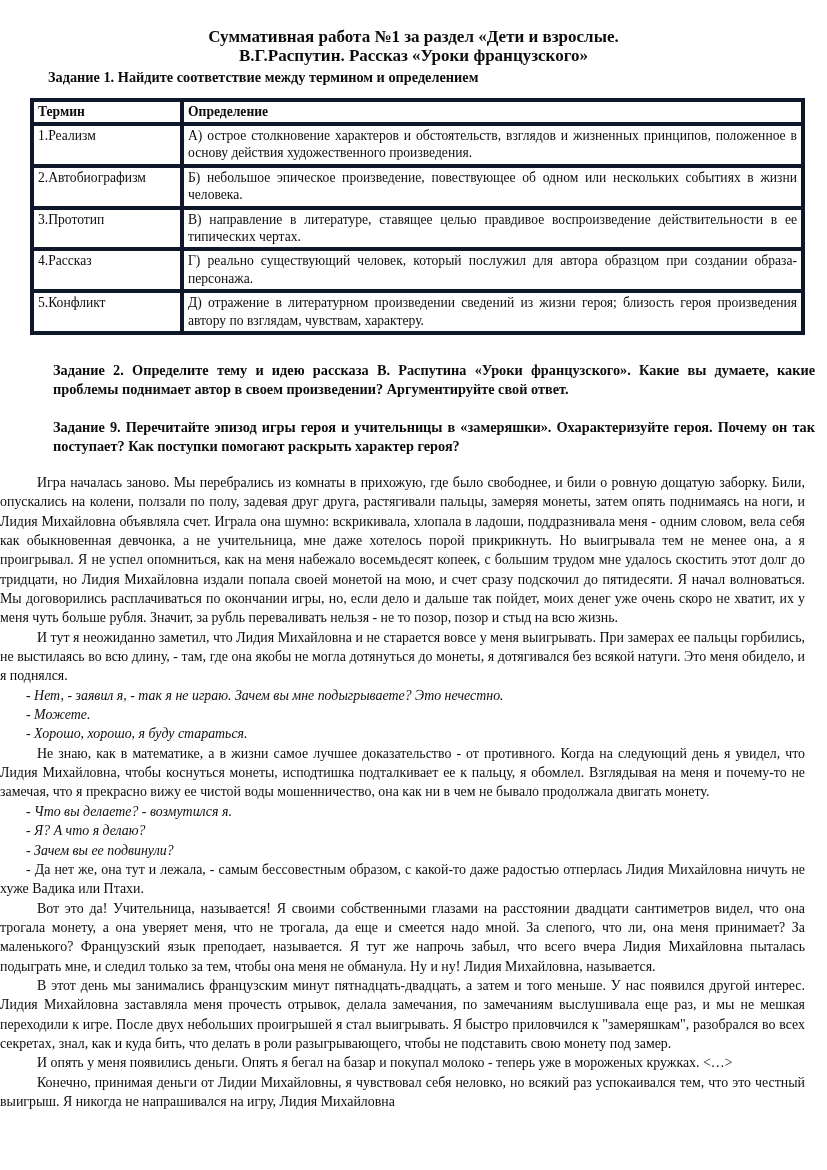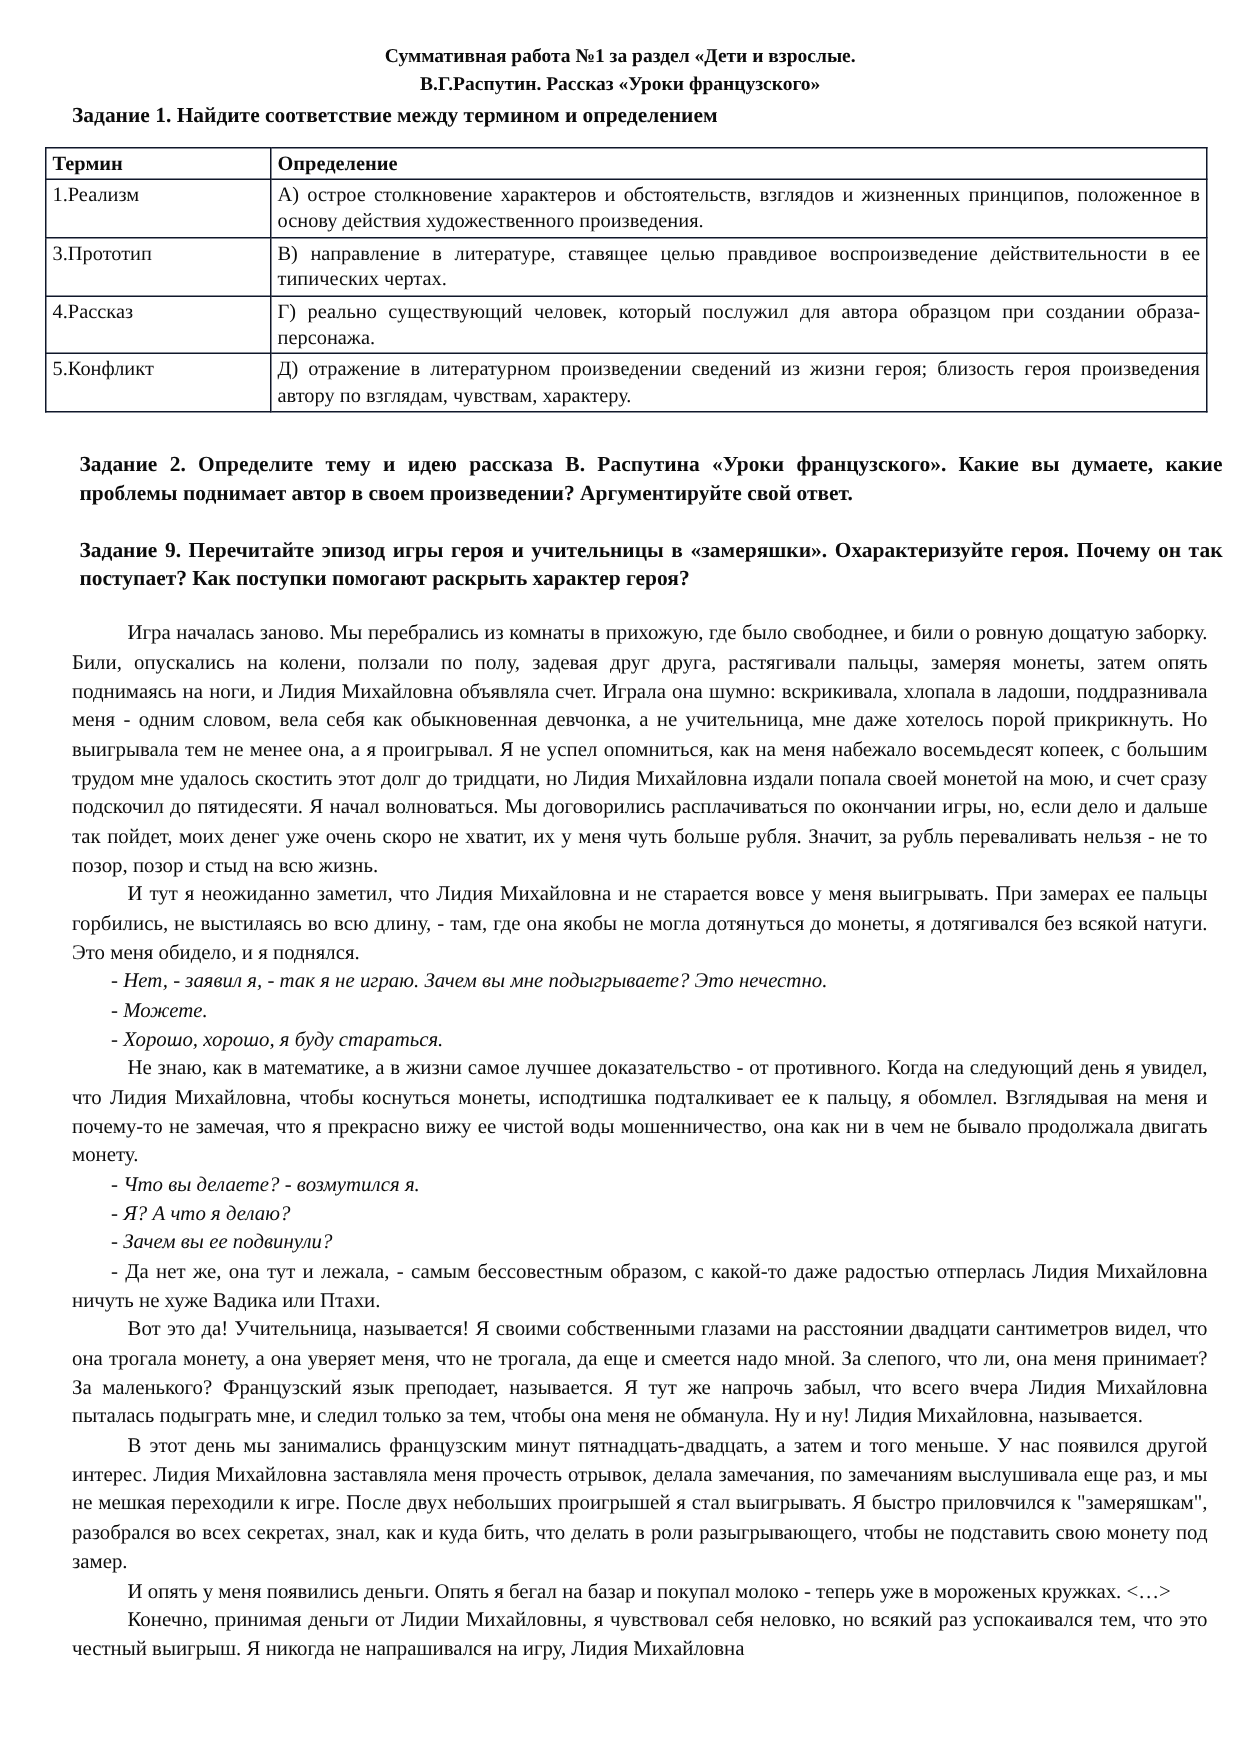--- a/index.html
+++ b/index.html
@@ -21,21 +21,21 @@
     height: 1170px;
     box-sizing: border-box;
     padding: 0;
     overflow: hidden;
   }
 
   
   .doc-title {
     text-align: center;
     font-weight: bold;
-    font-size: 13px;
+    font-size: 17px;
     line-height: 18.5px;
     margin: 0;
     padding-top: 28px;
   }
   .doc-title .line2 {
     display: block;
   }
   .task1-heading {
     font-weight: bold;
     font-size: 14.3px;
@@ -47,21 +47,21 @@
 
   
   .match-table {
     border-collapse: collapse;
     width: 775px;
     margin-left: 30px;
     margin-top: 11px;
     table-layout: fixed;
   }
   .match-table td, .match-table th {
-    border: 1px solid #0f172a;
+    border: 4px solid #0f172a;
     vertical-align: top;
     padding: 1px 4px 2px 4px;
     font-size: 13.6px;
     line-height: 17.4px;
     text-align: justify;
     text-align-last: left;
     hyphens: none;
   }
   .match-table th {
     font-weight: bold;
@@ -84,21 +84,20 @@
     padding-right: 12px;
     text-align: justify;
     text-align-last: left;
   }
   #task2-heading { padding-top: 26px; }
   #task3-heading { padding-top: 19px; }
 
   
   .body-text {
     margin: 0;
-    padding-left: 48px;
     padding-right: 22px;
     padding-top: 17px;
     font-size: 13.9px;
     line-height: 19.35px;
   }
   .body-text p {
     margin: 0;
     text-align: justify;
     text-align-last: left;
     text-indent: 37px;
@@ -137,20 +136,24 @@
         <th>Термин</th>
         <th>Определение</th>
       </tr>
     </thead>
     <tbody>
       <tr>
         <td class="term-cell">1.Реализм</td>
         <td>А) острое столкновение характеров и обстоятельств, взглядов и жизненных принципов, положенное в основу действия художественного произведения.</td>
       </tr>
       <tr>
+        <td class="term-cell">2.Автобиографизм</td>
+        <td>Б) небольшое эпическое произведение, повествующее об одном или нескольких событиях в жизни человека.</td>
+      </tr>
+      <tr>
         <td class="term-cell">3.Прототип</td>
         <td>В) направление в литературе, ставящее целью правдивое воспроизведение действительности в ее типических чертах.</td>
       </tr>
       <tr>
         <td class="term-cell">4.Рассказ</td>
         <td>Г) реально существующий человек, который послужил для автора образцом при создании образа-персонажа.</td>
       </tr>
       <tr>
         <td class="term-cell">5.Конфликт</td>
         <td>Д) отражение в литературном произведении сведений из жизни героя; близость героя произведения автору по взглядам, чувствам, характеру.</td>

